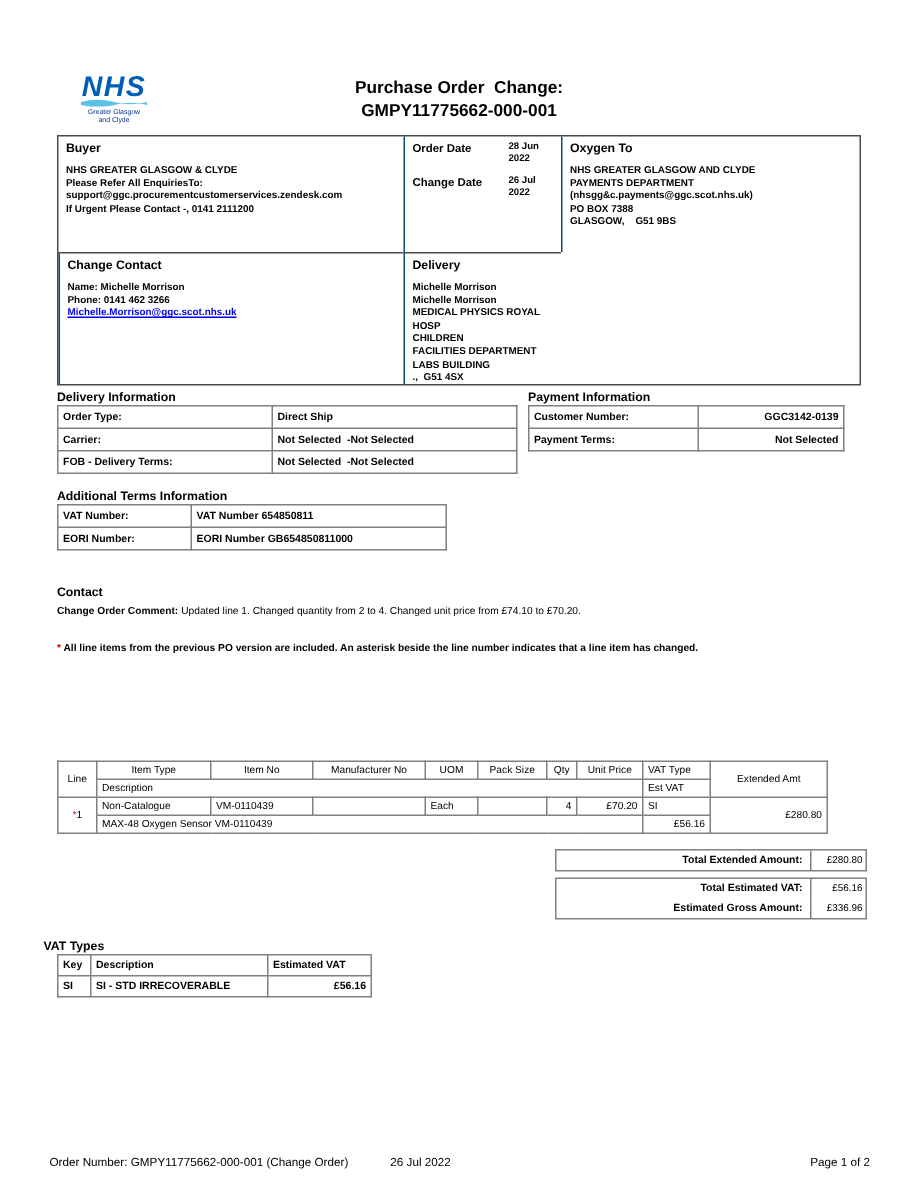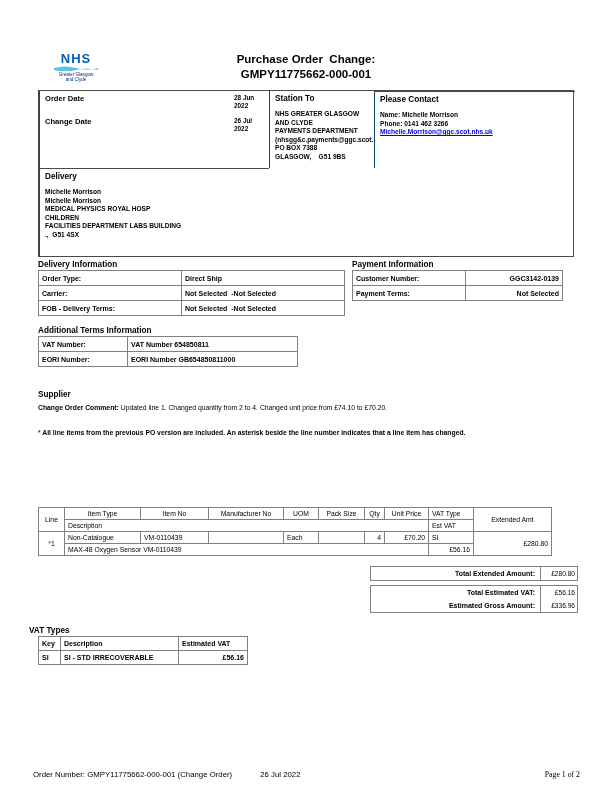--- a/index.html
+++ b/index.html
@@ -1,21 +1,21 @@
 <!DOCTYPE html>
 <html><head>
 <meta charset="utf-8">
 <style>
   * { margin:0; padding:0; box-sizing:border-box; }
   body { background:#ffffff; font-family:"Liberation Sans", sans-serif; }
   .page { position:relative; width:612px; height:792px; background:#ffffff; overflow:hidden; }
 
   
   .logo { position:absolute; left:44px; top:52px; width:64px; }
-  .logo-nhs { color:#005EB8; font-weight:bold; font-size:13px; letter-spacing:1px; text-align:center; line-height:13px; }
+  .logo-nhs { color:#005EB8; font-weight:bold; font-style:italic; font-size:19px; letter-spacing:1px; text-align:center; line-height:13px; }
   .logo-wave { display:block; margin:0 auto; }
   .logo-org { font-size:4.6px; line-height:5.4px; color:#003087; text-align:center; margin-top:1px; }
 
   .doc-title { position:absolute; left:0; right:0; top:52px; text-align:center; font-weight:bold; font-size:11.5px; line-height:15px; color:#000; }
 
   
   .main-table { position:absolute; left:38px; top:90px; width:536px; display:grid;
                 grid-template-columns:230px 105px 201px; grid-template-rows:77px 88px;
                 border:1px solid #4a4a4a; }
   .cell { padding:3px 5px; overflow:hidden; }
@@ -57,21 +57,21 @@
   .totals-row { display:flex; height:13px; align-items:center; }
   .totals-label { flex:1; text-align:right; font-weight:bold; font-size:7px; padding-right:5px; }
   .totals-value { width:37px; border-left:1px solid #808080; align-self:stretch; display:flex; align-items:center; justify-content:flex-end; font-size:6.6px; padding-right:2px; }
 
   
   .vat-table td { height:14px; }
 
   
   .footer { position:absolute; left:33px; right:32px; top:770px; display:flex; font-size:7.8px; color:#000;text-align:right; }
   .footer-date { margin-left:28px; }
-  .footer-page { margin-left:auto;font-family:Liberation Serif, serif; }
+  .footer-page { margin-left:auto; }
 </style>
 </head>
 <body>
 
 <div class="page">
 
   <div class="logo">
     <div class="logo-nhs">NHS</div>
     <svg class="logo-wave" width="44" height="6" viewBox="0 0 44 6">
       <path d="M0,3 Q11,0 22,3 T44,3 L44,5 Q33,2 22,5 T0,5 Z" fill="#5BC2E7"></path>
@@ -82,44 +82,51 @@
     </div>
   </div>
 
   <div class="doc-title">
     <div>Purchase Order&nbsp; Change:</div>
     <div>GMPY11775662-000-001</div>
   </div>
 
   <div class="main-table">
 
+    <div class="cell">
+      <div class="cell-header">Buyer</div>
+      <div class="cell-text">NHS GREATER GLASGOW &amp; CLYDE</div>
+      <div class="cell-text">Please Refer All EnquiriesTo:</div>
+      <div class="cell-text">support@ggc.procurementcustomerservices.zendesk.com</div>
+      <div class="cell-text">If Urgent Please Contact -, 0141 2111200</div>
+    </div>
 
     <div class="cell bl">
       <div class="date-row">
         <span class="date-label">Order Date</span>
         <span class="date-value">28 Jun 2022</span>
       </div>
       <div class="date-row">
         <span class="date-label">Change Date</span>
         <span class="date-value">26 Jul 2022</span>
       </div>
     </div>
 
     <div class="cell bl">
-      <div class="cell-header">Station To</div>
+      <div class="cell-header">Oxygen To</div>
       <div class="cell-text">NHS GREATER GLASGOW AND CLYDE</div>
       <div class="cell-text">PAYMENTS DEPARTMENT</div>
       <div class="cell-text">(nhsgg&amp;c.payments@ggc.scot.nhs.uk)</div>
       <div class="cell-text">PO BOX 7388</div>
       <div class="cell-text">GLASGOW,&nbsp;&nbsp;&nbsp; G51 9BS</div>
     </div>
 
 
     <div class="cell bl bt">
-      <div class="cell-header">Please Contact</div>
+      <div class="cell-header">Change Contact</div>
       <div class="cell-text">Name: Michelle Morrison</div>
       <div class="cell-text">Phone: 0141 462 3266</div>
       <div class="cell-text email-link">Michelle.Morrison@ggc.scot.nhs.uk</div>
     </div>
 
     <div class="cell bl bt">
       <div class="cell-header">Delivery</div>
       <div class="cell-text">Michelle Morrison</div>
       <div class="cell-text">Michelle Morrison</div>
       <div class="cell-text">MEDICAL PHYSICS ROYAL HOSP</div>
@@ -169,21 +176,21 @@
       <td>VAT Number 654850811</td>
     </tr>
     <tr>
       <td>EORI Number:</td>
       <td>EORI Number GB654850811000</td>
     </tr>
   </tbody>
     </table>
 
   <div class="comments">
-    <div class="section-title" style="position:static;">Supplier</div>
+    <div class="section-title" style="position:static;">Contact</div>
     <div class="comment-line">
       <span class="comment-label">Change Order Comment:</span><span>Updated line 1. Changed quantity from 2 to 4. Changed unit price from £74.10 to £70.20.</span>
     </div>
     <div class="note-line">
       <span class="red">*</span><span> All line items from the previous PO version are included. An asterisk beside the line number indicates that a line item has changed.</span>
     </div>
   </div>
 
   <table class="items">
     <colgroup>

